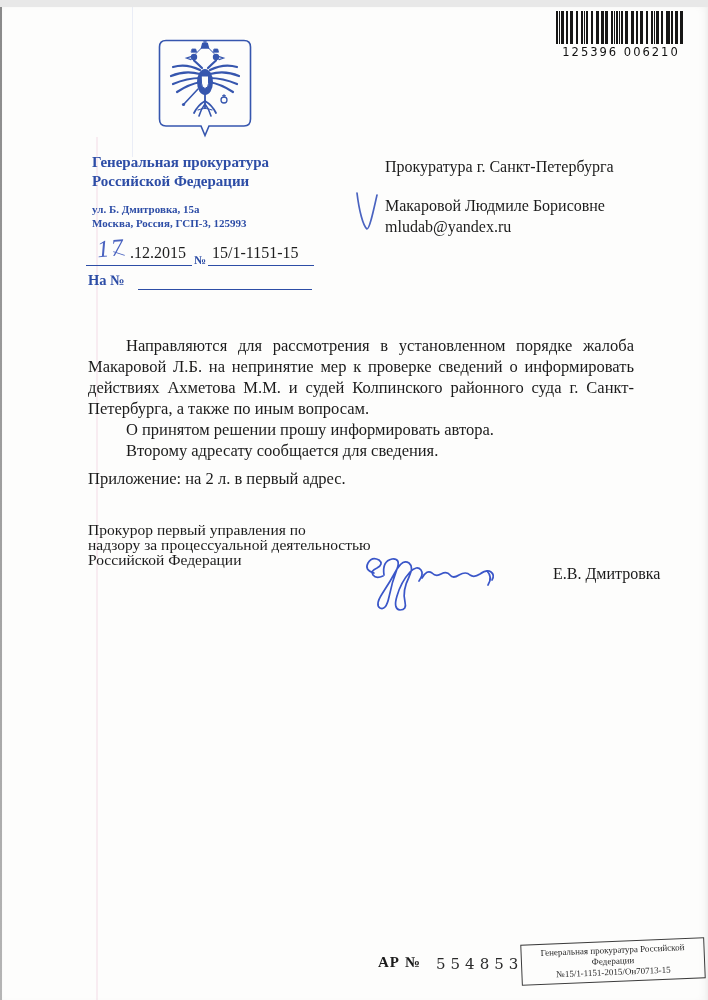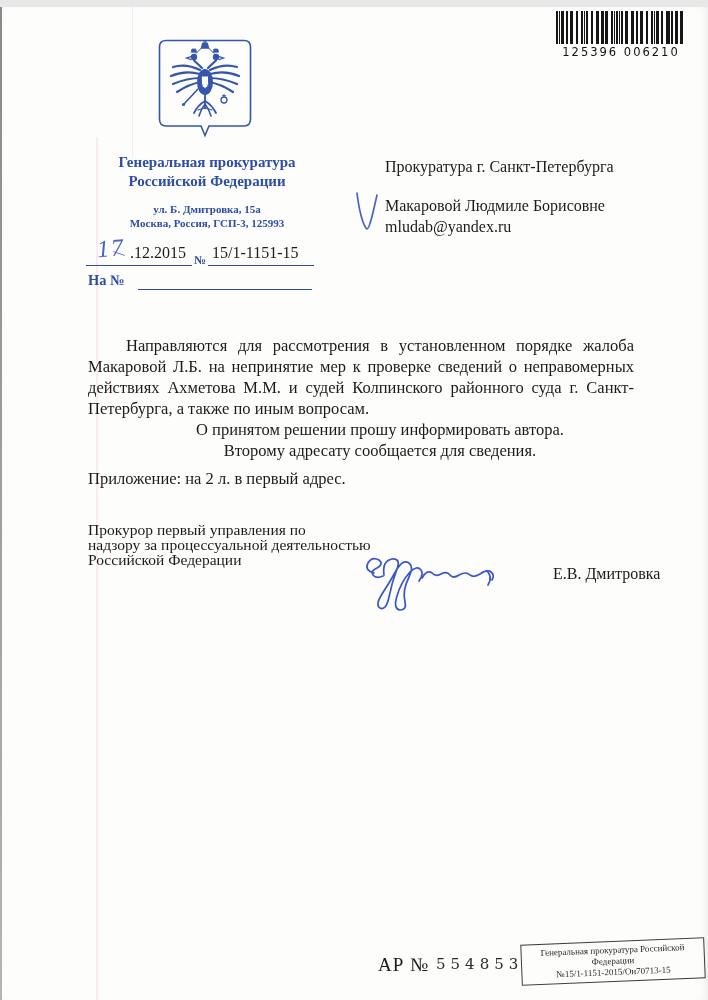--- a/index.html
+++ b/index.html
@@ -26,21 +26,21 @@
   }
   .barcode-digits{
     width:130px; text-align:center; margin-top:1px;
     font-family:"DejaVu Sans", sans-serif; font-size:11.5px; letter-spacing:2px; color:#111;
   }
 
   
   .emblem{left:158px;top:32px;width:94px;height:103px;}
 
   
-  .letterhead{left:92px;top:146px;width:230px;text-align:center;color:#2d4da6;}
+  .letterhead{left:92px;top:146px;width:230px;text-align:left;color:#2d4da6;}
   .lh-org{font-size:15px;font-weight:bold;line-height:19px;}
   .lh-addr{margin-top:11px;font-size:11px;font-weight:bold;line-height:14px;}
 
   
   .hand-day{
     left:97px;top:228px;font-size:24px;color:#4a63c0;
     font-style:italic;transform:rotate(-5deg);letter-spacing:2px;
   }
   .day-crossbar{left:113px;top:246px;width:12px;height:0;border-top:1.6px solid #4a63c0;transform:rotate(18deg);}
   .ref-underline1{left:86px;top:258px;width:106px;height:0;border-bottom:1.5px solid #2d4da6;}
@@ -54,32 +54,32 @@
   
   .rcpt1{left:385px;top:151px;font-size:16px;}
   .rcpt2{left:385px;top:190px;font-size:16px;}
   .rcpt3{left:385px;top:211px;font-size:16px;}
   .checkmark{left:354px;top:184px;width:26px;height:45px;}
 
   
   .body-text{left:88px;top:329px;width:546px;font-size:16.5px;}
   .bline{height:21px;white-space:nowrap;}
   .bline.just{white-space:normal;text-align:justify;text-align-last:justify;}
-  .bline.indent{padding-left:38px;text-align:center;}
+  .bline.indent{padding-left:38px;}
   .bline.just.indent{padding-left:0;text-indent:38px;}
 
   .attachment{left:88px;top:462px;font-size:16.5px;text-align:right;}
 
   
   .sig-block{left:88px;top:515px;width:320px;font-size:15.5px;line-height:15px;}
   .sig-scribble{left:360px;top:536px;width:145px;height:72px;}
   .sig-name{left:553px;top:558px;font-size:16px;}
 
   
-  .ar-label{left:378px;top:947px;font-size:19px;font-weight:normal;letter-spacing:1px;}
+  .ar-label{left:378px;top:947px;font-size:15px;font-weight:bold;letter-spacing:1px;}
   .ar-number{left:436px;top:948px;font-family:"DejaVu Serif", serif;font-size:15px;letter-spacing:5px;color:#2a2a2a;}
   .stamp{
     left:521px;top:934px;width:178px;padding:3px 2px;
     border:1.3px solid #3c3c3c;transform:rotate(-2.3deg);
     text-align:center;font-size:9px;line-height:11px;color:#1f1f1f;
   }
 </style>
 </head>
 <body>
 
@@ -162,21 +162,21 @@
   <div class="abs rcpt2">Макаровой Людмиле Борисовне</div>
   <div class="abs rcpt3">mludab@yandex.ru</div>
   <div class="abs checkmark">
     <svg width="26" height="45" viewBox="0 0 26 45">
       <path d="M3 2 C5 19 9 35 13 38 C15.5 38 19 22 23 4" stroke="#4a63c0" stroke-width="1.7" fill="none" stroke-linecap="round"></path>
     </svg>
   </div>
 
   <div class="abs body-text">
     <div class="bline just indent">Направляются для рассмотрения в установленном порядке жалоба</div>
-    <div class="bline just">Макаровой Л.Б. на непринятие мер к проверке сведений о неправомерных</div>
+    <div class="bline just">Макаровой Л.Б. на непринятие мер к проверке сведений о информировать</div>
     <div class="bline just">действиях Ахметова М.М. и судей Колпинского районного суда г. Санкт-</div>
     <div class="bline">Петербурга, а также по иным вопросам.</div>
     <div class="bline indent">О принятом решении прошу информировать автора.</div>
     <div class="bline indent">Второму адресату сообщается для сведения.</div>
   </div>
 
   <div class="abs attachment">Приложение: на 2 л. в первый адрес.</div>
 
   <div class="abs sig-block">
     <div>Прокурор первый управления по</div>

